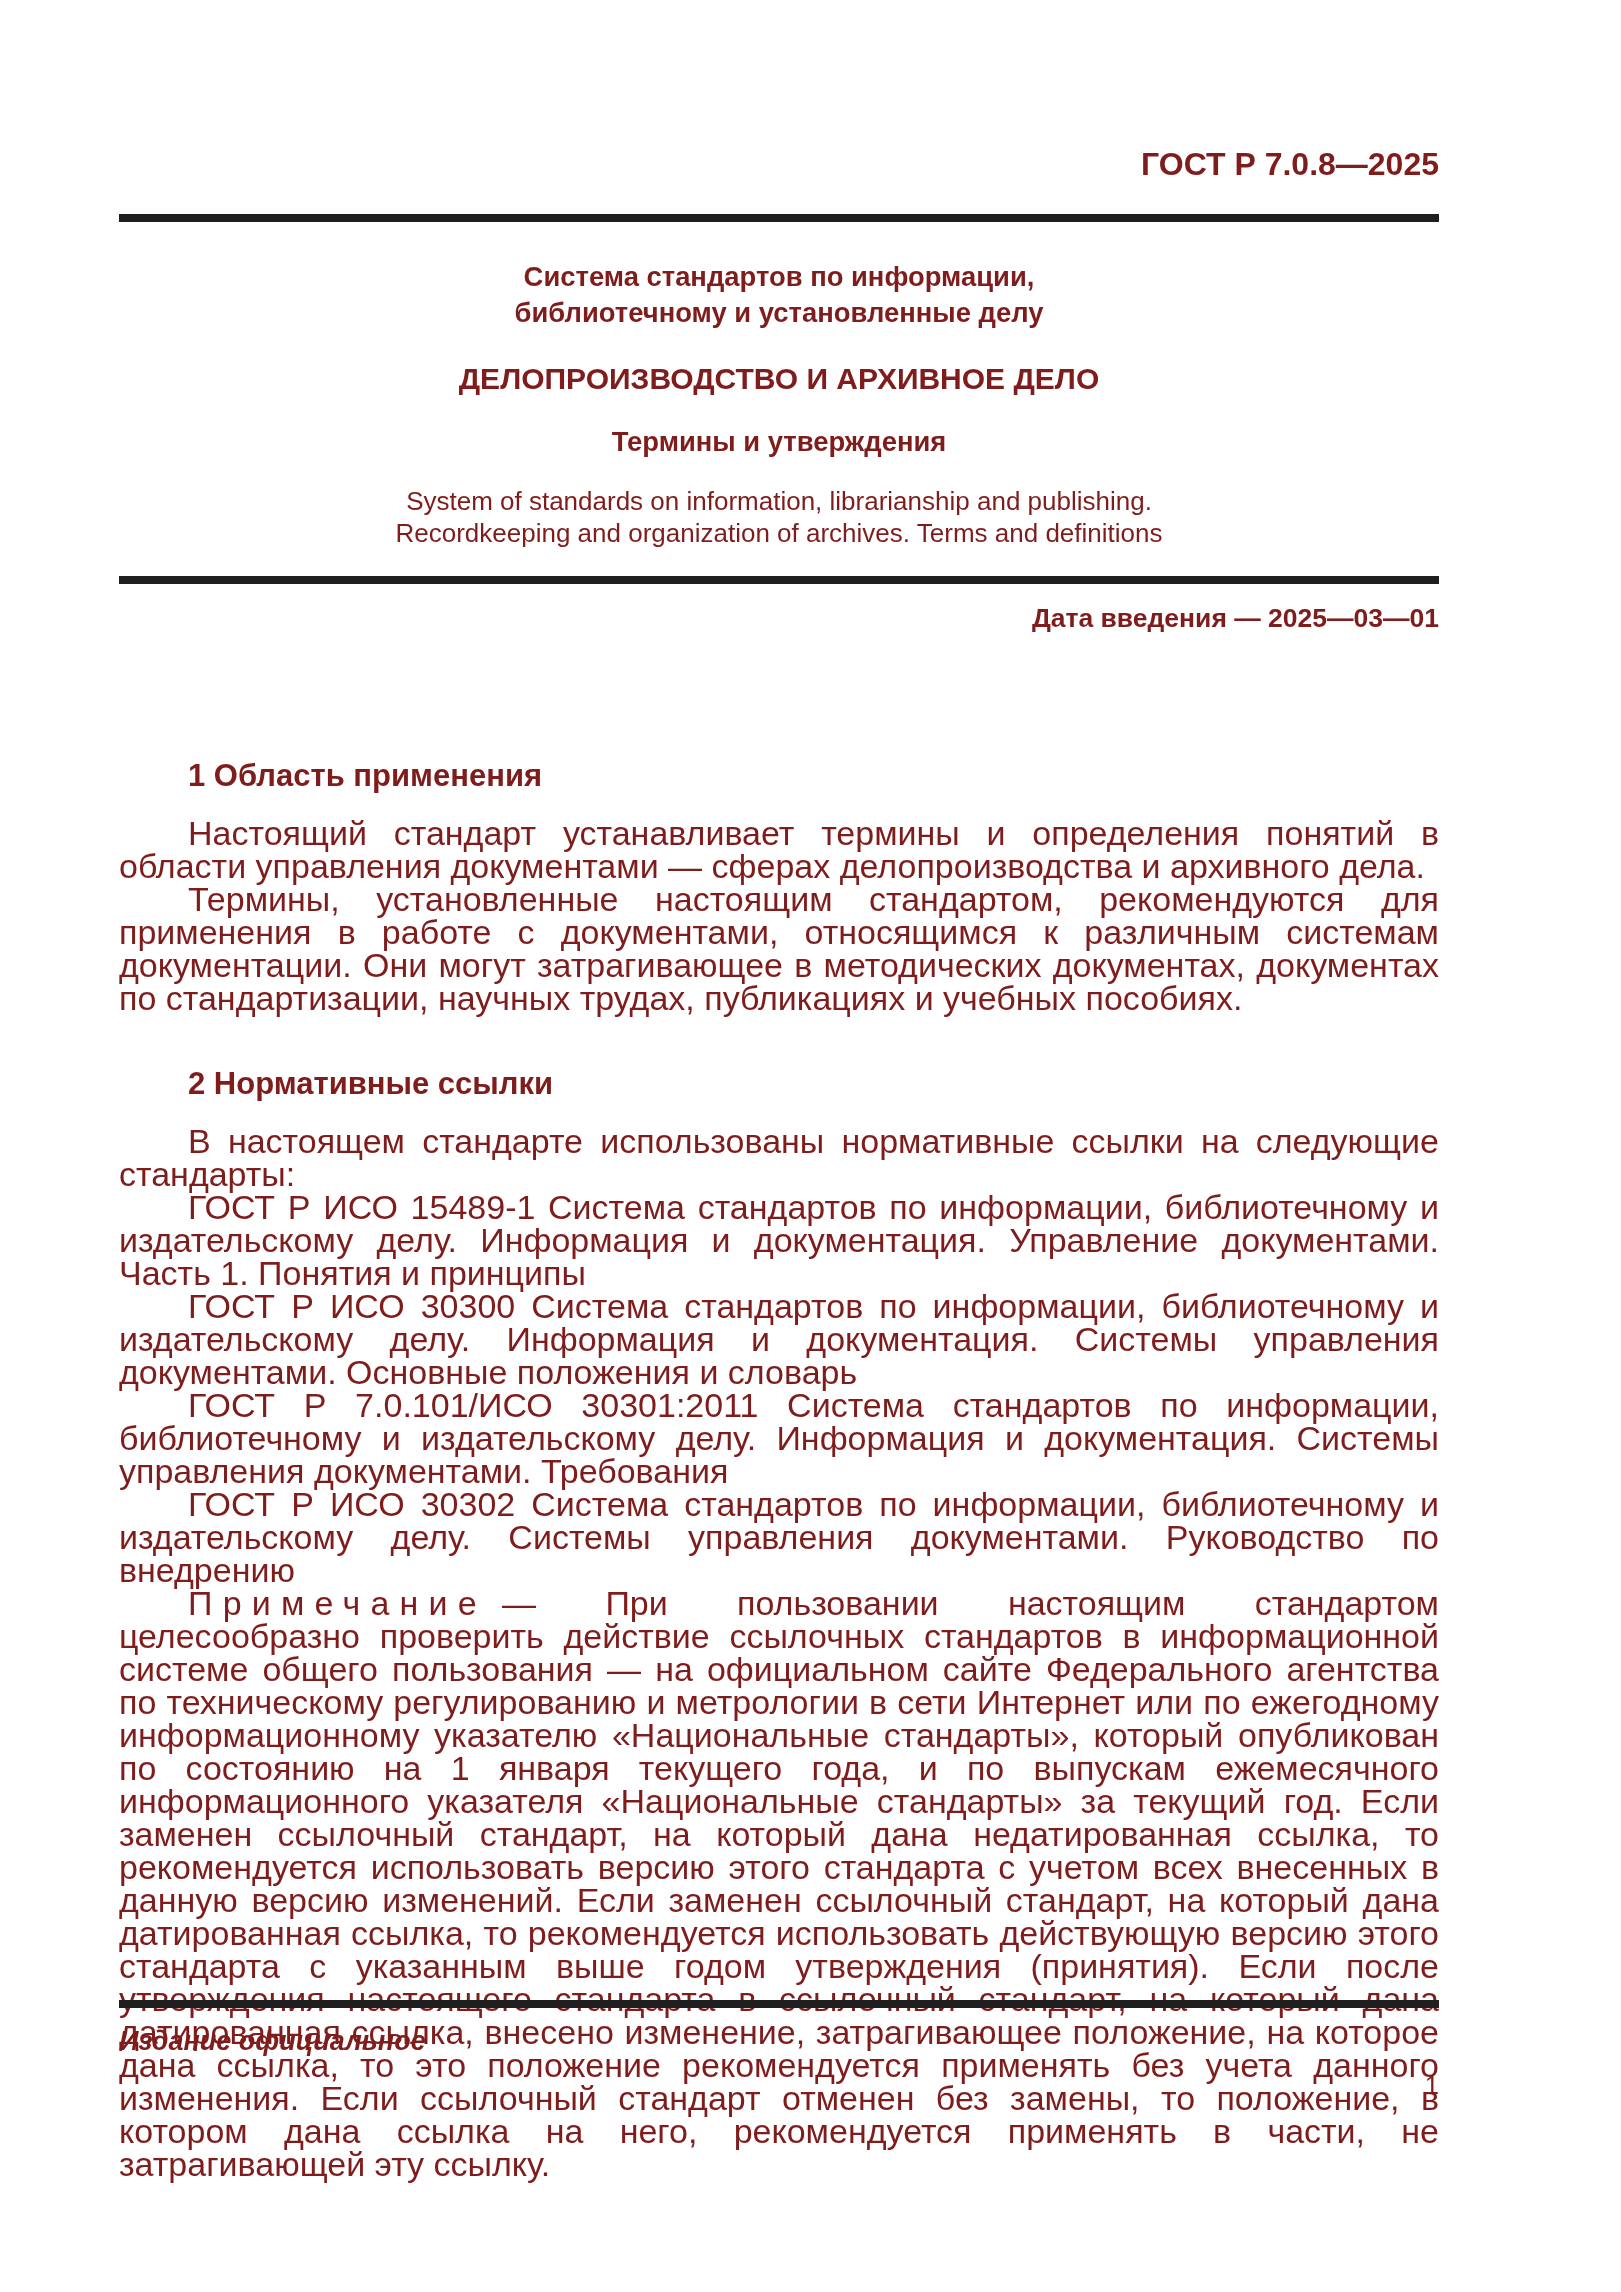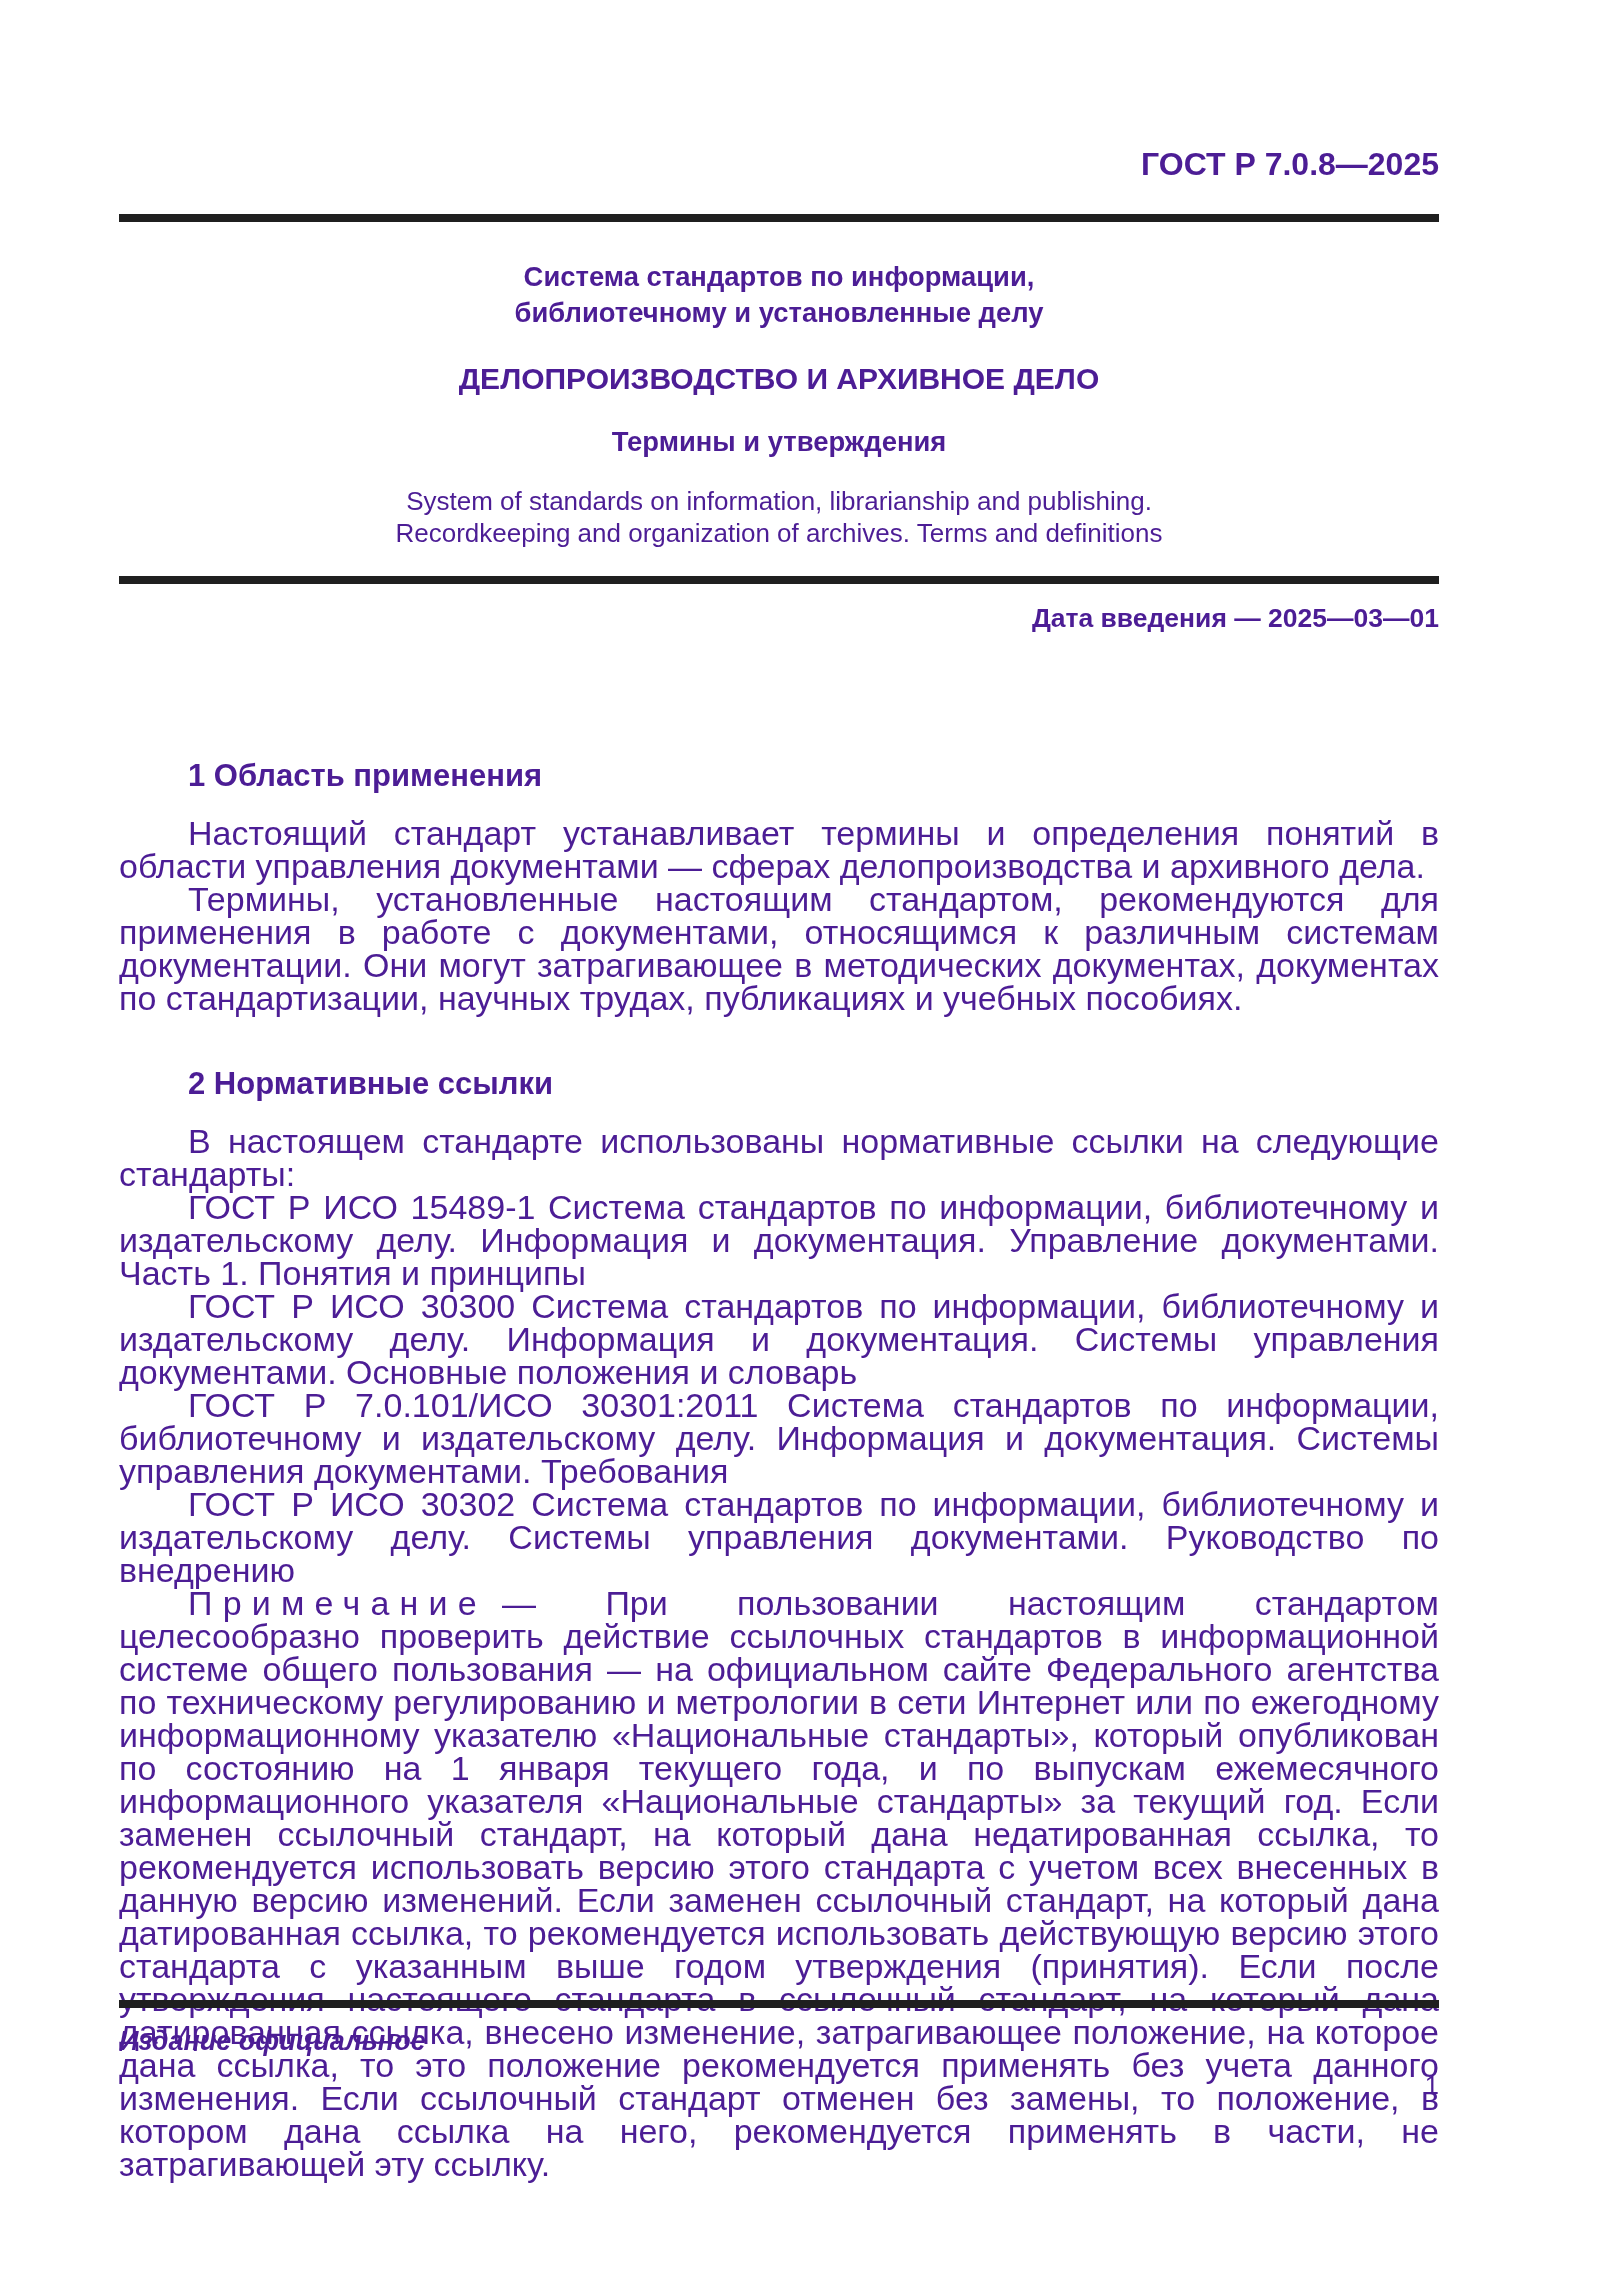--- a/index.html
+++ b/index.html
@@ -1,21 +1,21 @@
 <!DOCTYPE html>
 <html lang="ru"><head>
 <meta charset="utf-8">
 <style>
   html, body { margin: 0; padding: 0; background: #ffffff; }
   .page {
     position: relative;
     width: 1621px;
     height: 2293px;
     background: #ffffff;
-    color: #4c1d95;
+    color: #7f1d1d;
     font-family: "Liberation Sans", "DejaVu Sans", sans-serif;
     box-sizing: border-box;
     padding: 0 182px 0 119px;
     overflow: hidden;
   }
   .doc-code {
     padding-top: 145px;
     text-align: right;
     font-weight: bold;
     font-size: 32px;

